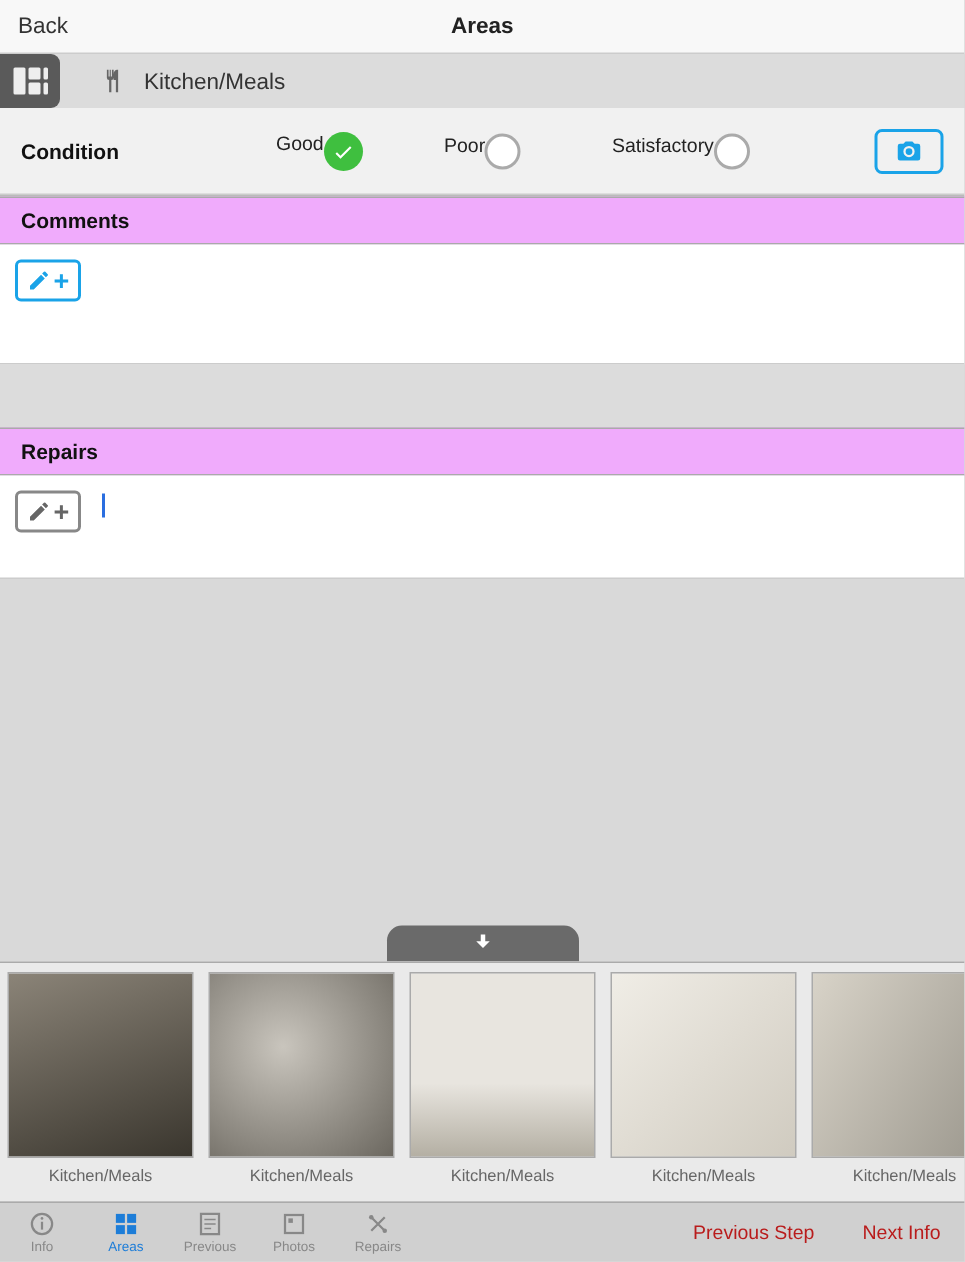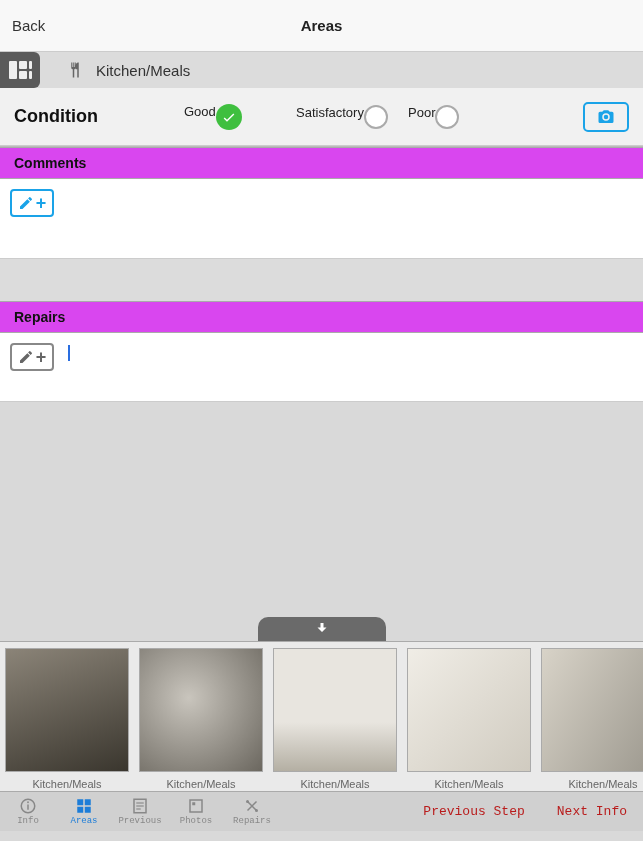--- a/index.html
+++ b/index.html
@@ -5,21 +5,21 @@
   * { box-sizing: border-box; margin: 0; padding: 0; }
   body {
     width: 643px;
     height: 841px;
     font-family: -apple-system, Helvetica, Arial, sans-serif;
     background: #d9d9d9;
     overflow: hidden;
     position: relative;
   }
   .nav-header {
-    height: 52px;
+    height: 36px;
     background: #f8f8f8;
     display: flex;
     align-items: center;
     position: relative;
     border-bottom: 1px solid #ccc;
   }
   .back-btn {
     position: absolute;
     left: 12px;
     font-size: 15px;
@@ -72,21 +72,21 @@
     display: flex;
     align-items: center;
     height: 58px;
     padding: 0 14px;
     border-bottom: 1px solid #ccc;
   }
   .rating-row.clean { border-bottom: none; }
   .rating-label {
     width: 170px;
     font-weight: 600;
-    font-size: 18px;
+    font-size: 14px;
     color: #111;
   }
   .option-col {
     width: 112px;
     display: flex;
     flex-direction: row;
     align-items: flex-start;
   }
   .option-label {
     font-size: 13px;
@@ -113,21 +113,21 @@
     margin-left: auto;
     width: 46px; height: 30px;
     border: 2px solid #1aa3e8;
     border-radius: 5px;
     display: flex;
     align-items: center;
     justify-content: center;
   }
   .camera-btn svg { width: 24px; height: 18px; }
   .section-header {
-    background: #d946ef;
+    background: #f0abfc;
     border-top: 1px solid #aaa;
     border-bottom: 1px solid #aaa;
     padding: 7px 14px;
     font-weight: 600;
     font-size: 14px;
     color: #111;
   }
   .text-block {
     background: #fff;
     padding: 10px 10px 40px 10px;
@@ -209,27 +209,26 @@
     background: linear-gradient(135deg, #c8c3b8, #aaa498);
     position: relative;
   }
   .photo-caption {
     font-size: 11px;
     color: #666;
     margin-top: 6px;
   }
   .bottom-bar {
     position: absolute;
-    bottom: 10px; left: 0; right: 0;
+    bottom: 0; left: 0; right: 0;
     height: 40px;
     background: #d0d0d0;
     border-top: 1px solid #aaa;
     display: flex;
     align-items: center;
-    font-family: Liberation Mono, monospace;
   }
   .tab-item {
     width: 56px;
     display: flex;
     flex-direction: column;
     align-items: center;
     justify-content: center;
     font-size: 9px;
     color: #888;
     gap: 1px;
@@ -274,25 +273,25 @@
     <div class="rating-label">Condition</div>
     <div class="option-col">
       <div class="option-label">Good</div>
       <div class="check-circle">
         <svg viewBox="0 0 24 24">
             <path fill="#fff" d="M9 16.2l-3.5-3.5L4 14.2 9 19.2 20 8.2l-1.5-1.5z"></path>
           </svg>
       </div>
     </div>
     <div class="option-col">
+      <div class="option-label">Poor</div>
+      <div class="radio-empty"></div>
+    </div>
+    <div class="option-col">
       <div class="option-label">Satisfactory</div>
-      <div class="radio-empty"></div>
-    </div>
-    <div class="option-col">
-      <div class="option-label">Poor</div>
       <div class="radio-empty"></div>
     </div>
     <div class="camera-btn">
       <svg viewBox="0 0 24 24">
           <path fill="#1aa3e8" d="M9 3l-2 2H4a2 2 0 0 0-2 2v11a2 2 0 0 0 2 2h16a2 2 0 0 0 2-2V7a2 2 0 0 0-2-2h-3l-2-2H9zm3 4a5 5 0 1 1 0 10 5 5 0 0 1 0-10zm0 2a3 3 0 1 0 0 6 3 3 0 0 0 0-6z"></path>
         </svg>
     </div>
   </div>
 </div>
 

